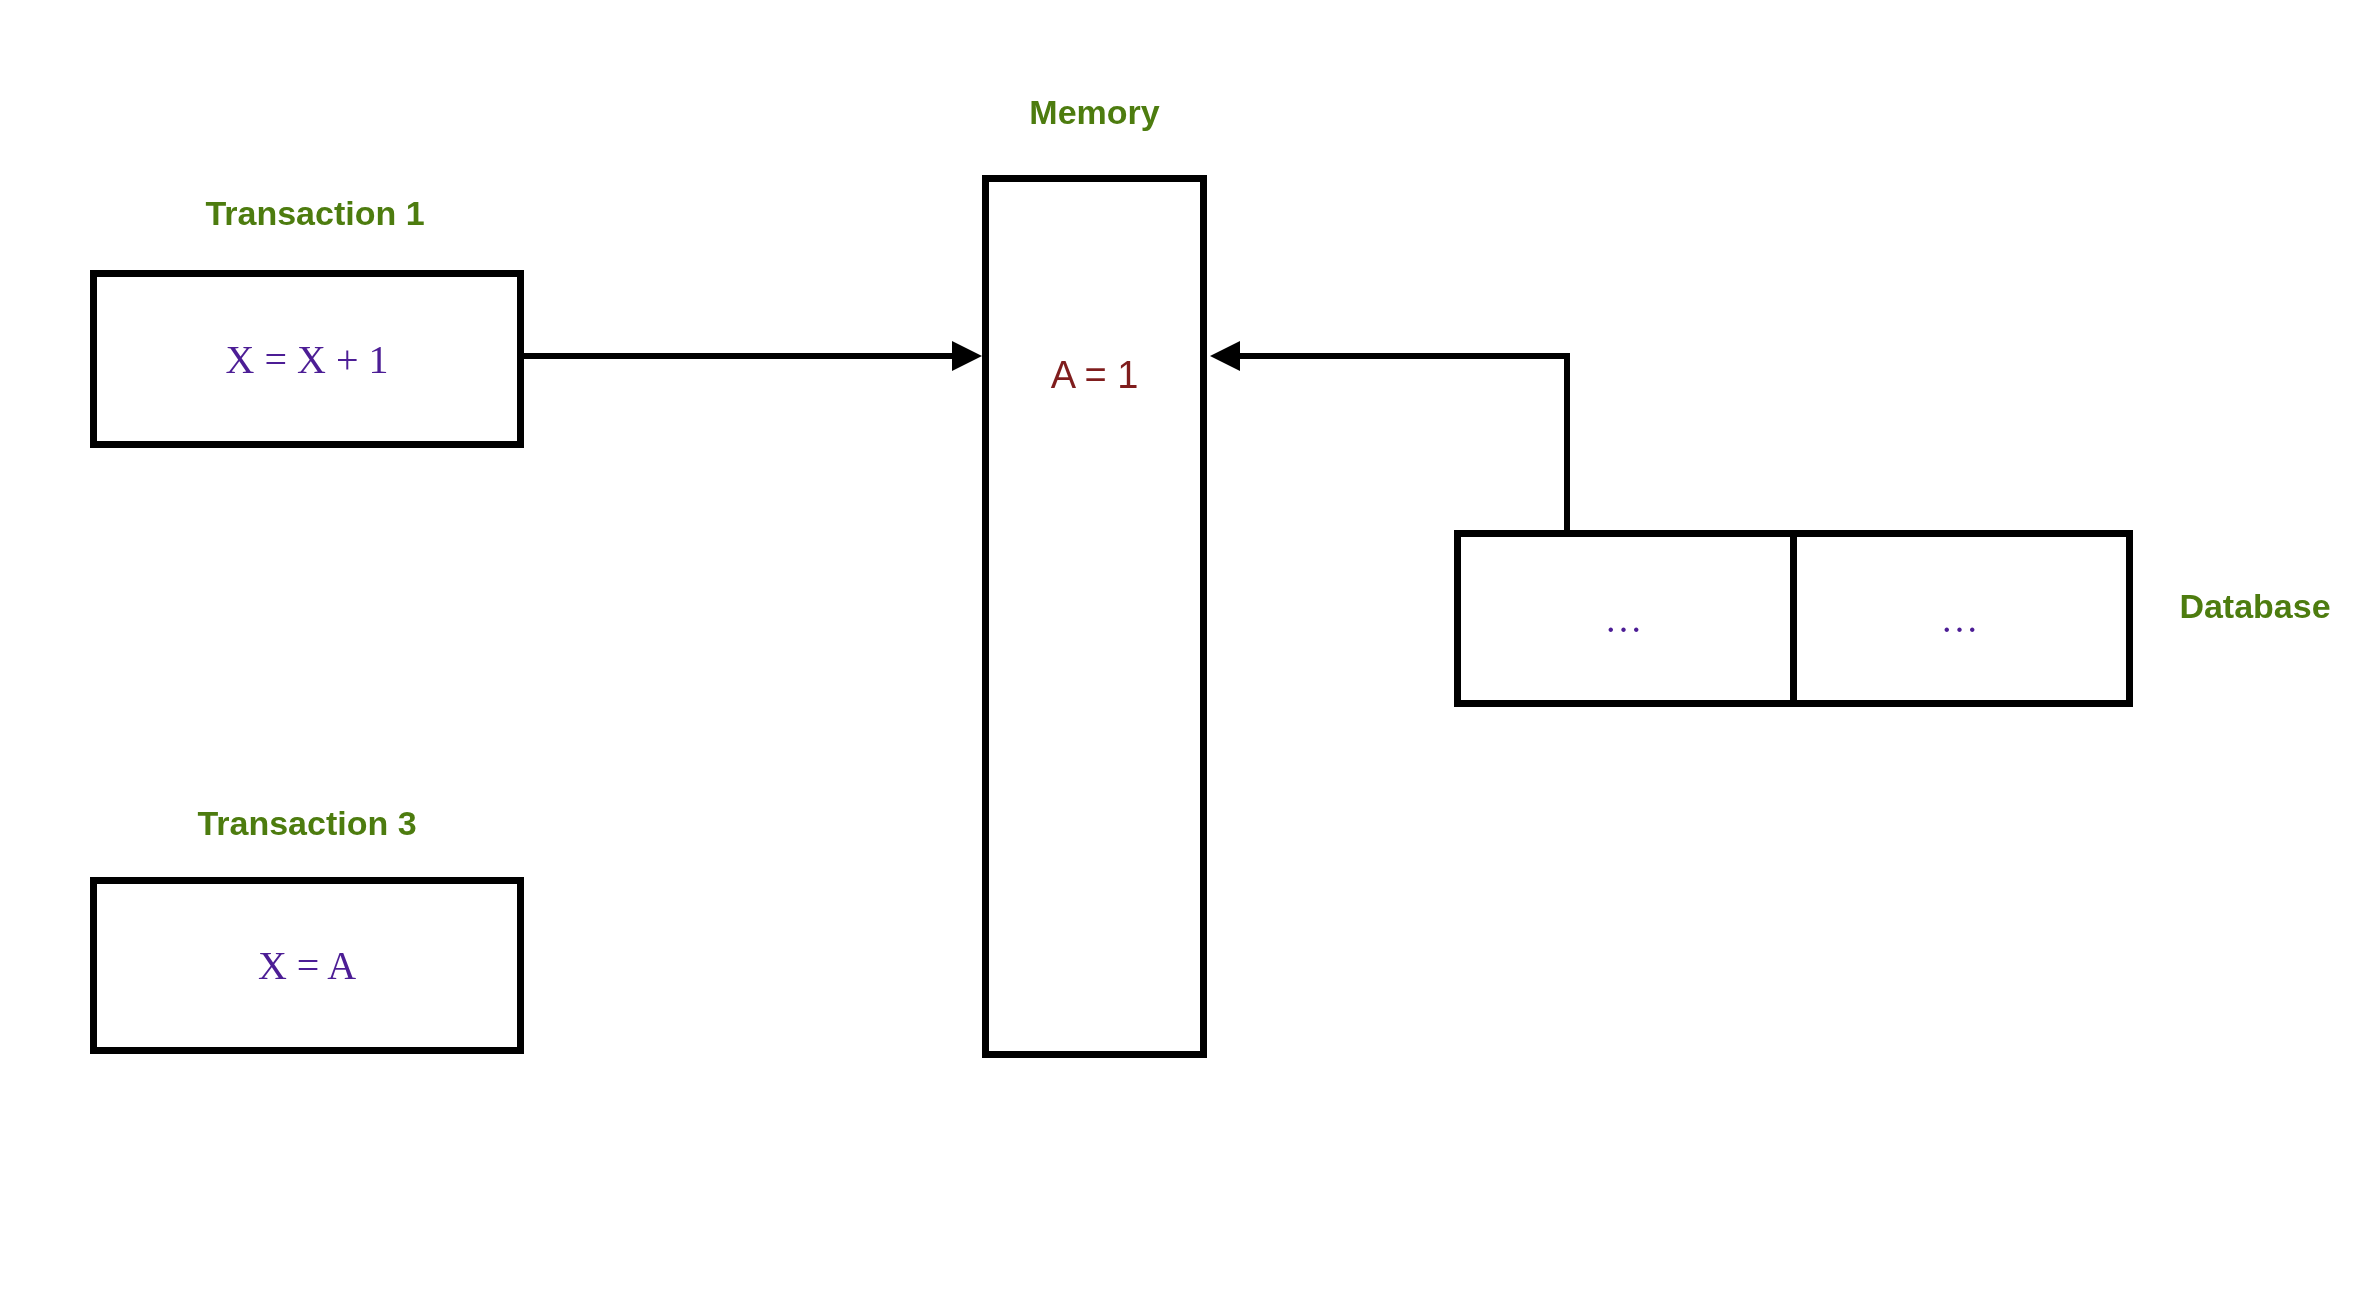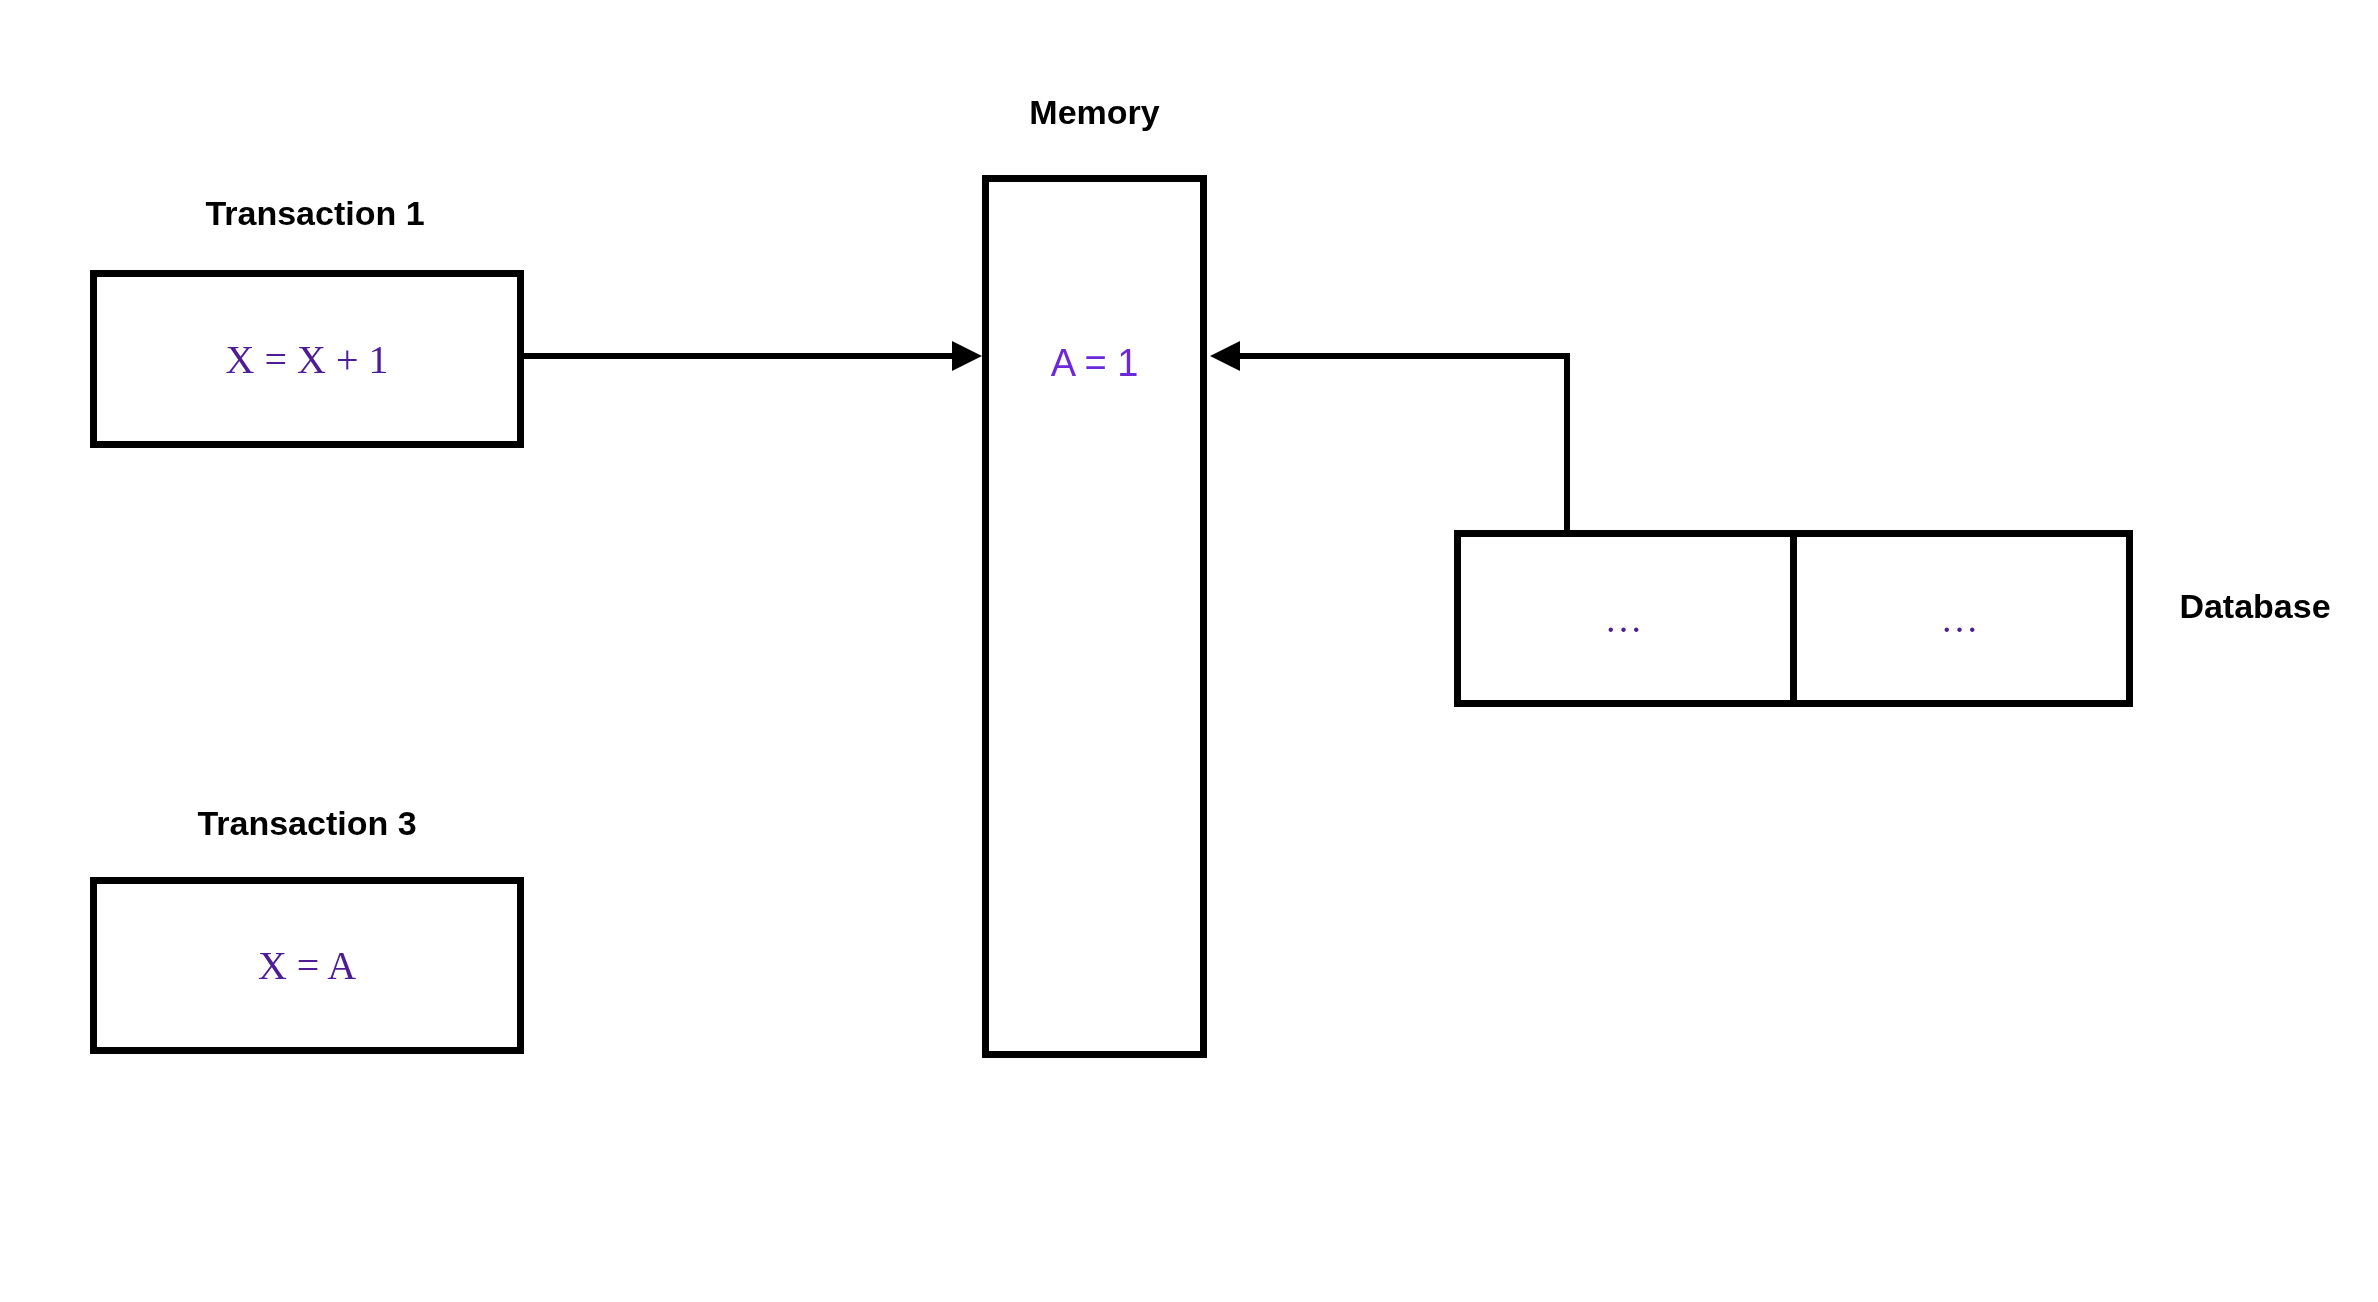--- a/index.html
+++ b/index.html
@@ -12,21 +12,21 @@
     position: relative;
     width: 2378px;
     height: 1302px;
     background: #ffffff;
     overflow: hidden;
   }
 
   
   .section-label {
     position: absolute;
-    color: #000000;
+    color: #4d7c0f;
     font-weight: bold;
     font-size: 34px;
     line-height: 40px;
     text-align: center;
     white-space: nowrap;
   }
 
   
   .node-box {
     position: absolute;
@@ -37,23 +37,24 @@
     align-items: center;
     justify-content: center;
   }
   .gray-value {
     color: #4c1d95;
     font-size: 40px;
     white-space: nowrap;
     font-family: Liberation Serif, serif;
   }
   .blue-value {
-    color: #6d28d9;
+    color: #7f1d1d;
     font-size: 38px;
     white-space: nowrap;
+    margin-top: 12px;
   }
 
   
   .memory-box { align-items: flex-start; }
   .memory-box .blue-value {
     position: absolute;
     top: 160px;
     left: 0;
     width: 100%;
     text-align: center;

